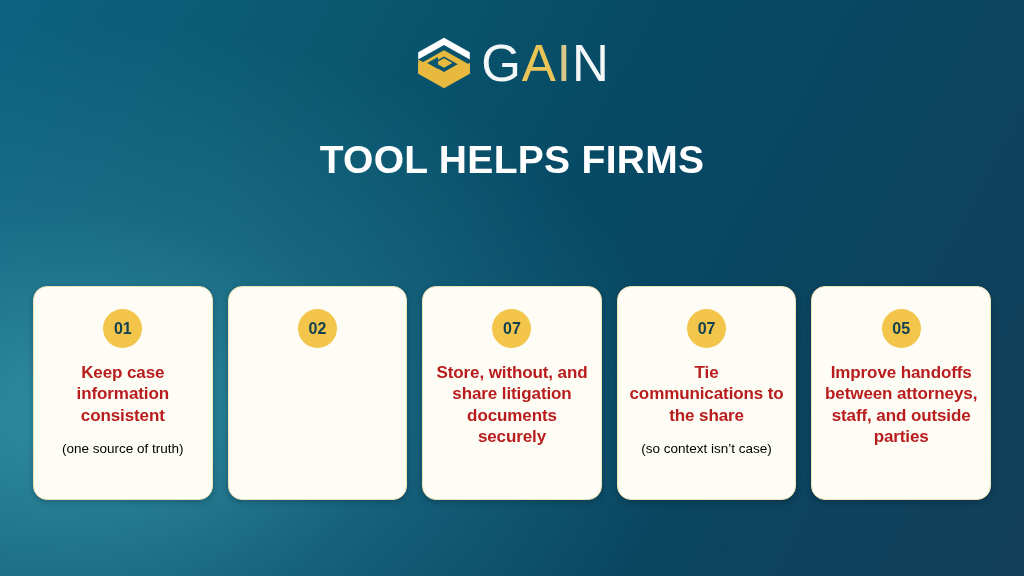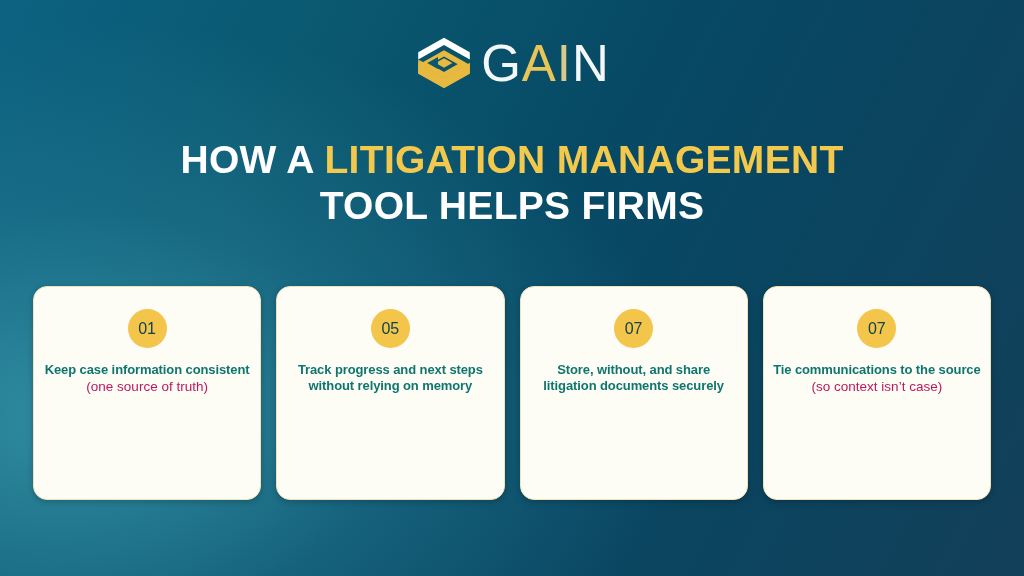--- a/index.html
+++ b/index.html
@@ -56,31 +56,31 @@
     border-radius:14px;
     box-shadow:0 2px 6px rgba(0,0,0,0.22);
     padding:22px 9px 14px;
     display:flex; flex-direction:column; align-items:center;
     text-align:center;
   }
   .badge{
     width:39px; height:39px; border-radius:50%;
     background:#f3c54b;
     display:flex; align-items:center; justify-content:center;
-    color:#12414f; font-size:16px; font-weight:normal;
+    color:#12414f; font-size:16px; font-weight:bold;
     flex:0 0 auto;
     margin-bottom:14px;
   }
   .card-title{
-    color:#0f766e; font-size:13px; font-weight:bold;
+    color:#b91c1c; font-size:17px; font-weight:bold;
     line-height:1.26; letter-spacing:-0.1px;
   }
   .card-sub{
-    color:#be185d; font-size:13.5px; font-weight:400;
-    line-height:1.3; margin-top:0;
+    color:#000000; font-size:13.5px; font-weight:400;
+    line-height:1.3; margin-top:14px;
   }
   .card-sub:empty{ display:none; }
 </style>
 </head>
 <body>
 
 <div class="logo-wrap">
   <svg class="logo-mark" viewBox="0 0 100 100">
 
     <path d="M50 8 L93 32 L93 44 L50 20 L7 44 L7 32 Z" fill="#ffffff"></path>
@@ -96,44 +96,47 @@
   </svg>
   <div class="logo-text">
     <span class="lt-g">G</span>
       <span class="lt-a">A</span>
       <span class="lt-i">I</span>
       <span class="lt-n">N</span>
   </div>
 </div>
 
 <div class="headline">
-  <div class="hl-line"><span class="hl-white">HOW A </span><span class="hl-gold">LITIGATION MANAGEMENT</span></div>
   <div class="hl-line hl-white">TOOL HELPS FIRMS</div>
 </div>
 
 <div class="cards">
 
   <div class="card">
     <div class="badge">01</div>
     <div class="card-title">Keep case information consistent</div>
     <div class="card-sub">(one source of truth)</div>
   </div>
 
   <div class="card">
-    <div class="badge">05</div>
-    <div class="card-title">Track progress and next steps without relying on memory</div>
+    <div class="badge">02</div>
 
   </div>
 
   <div class="card">
     <div class="badge">07</div>
     <div class="card-title">Store, without, and share litigation documents securely</div>
 
   </div>
 
   <div class="card">
     <div class="badge">07</div>
-    <div class="card-title">Tie communications to the source</div>
+    <div class="card-title">Tie communications to the share</div>
     <div class="card-sub">(so context isn’t case)</div>
   </div>
 
+  <div class="card">
+    <div class="badge">05</div>
+    <div class="card-title">Improve handoffs between attorneys, staff, and outside parties</div>
+
+  </div>
 
 </div>
 
 </body></html>

